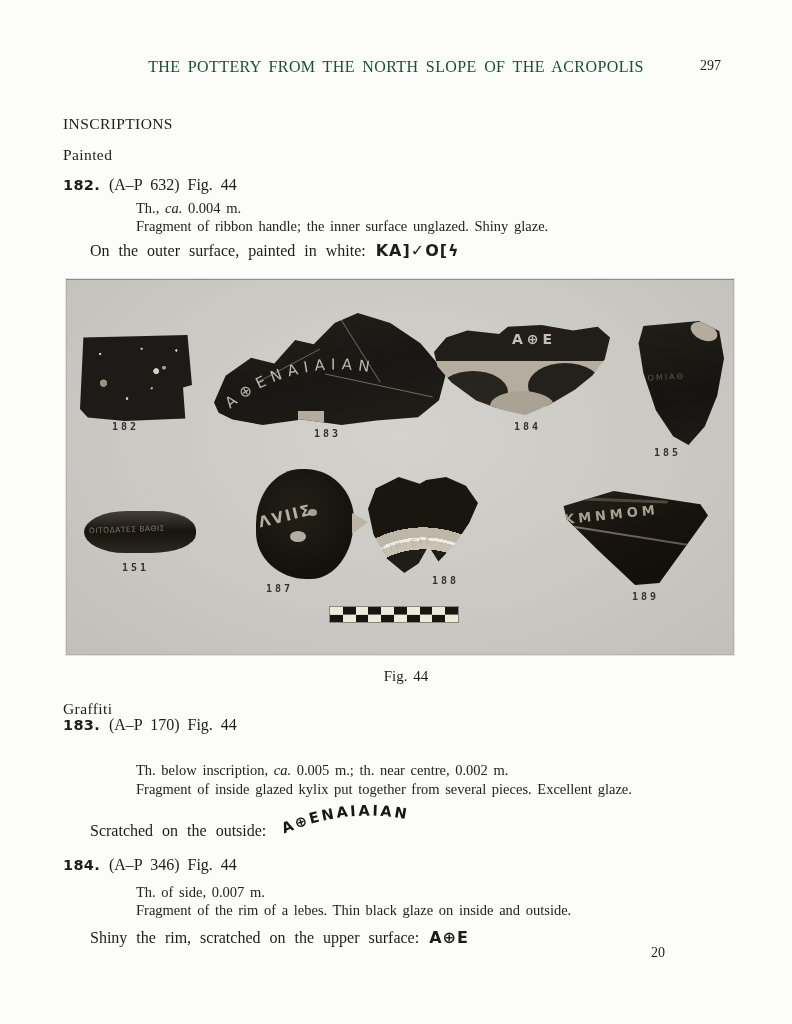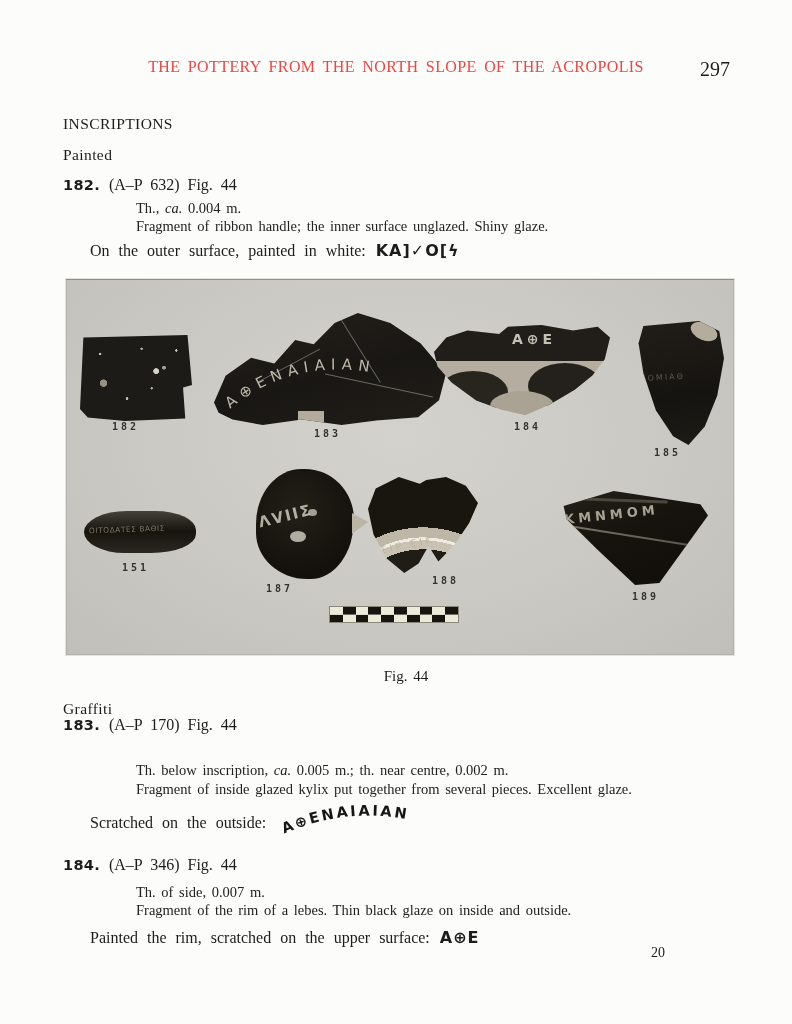--- a/index.html
+++ b/index.html
@@ -6,33 +6,33 @@
   html,body { background:#e8e8e6; }
   .page {
     position:relative; width:792px; height:1024px; margin:0 auto;
     background:#fcfcfa; color:#1c1c1c;
     font-family:"Liberation Serif","DejaVu Serif",serif;
     overflow:hidden;
   }
   .abs { position:absolute; }
   .running-title {
     left:0; right:0; top:58px; text-align:center;
-    font-size:16px; letter-spacing:0.4px; word-spacing:3px; color:#ef4444;
-  }
-  .pagenum-top { left:700px; top:58px; font-size:20px; }
+    font-size:16px; letter-spacing:0.4px; word-spacing:3px; color:#14532d;
+  }
+  .pagenum-top { left:700px; top:58px; font-size:14px; }
   .section-head { left:63px; font-size:15.5px; letter-spacing:0.4px; }
   .entry-head { left:63px; font-size:16px; }
   .entry-num {
     font-family:"DejaVu Sans","Liberation Sans",sans-serif;
     font-weight:700; font-size:14.5px; margin-right:9px; letter-spacing:0.3px;
   }
   .entry-ref { word-spacing:4px; }
   .detail { left:136px; font-size:14.5px; word-spacing:2px; color:#222; }
   .ital { font-style:italic; }
-  .lead { left:90px; font-size:16px; word-spacing:5px; display:flex; align-items:center; }
+  .lead { left:90px; font-size:16px; word-spacing:5px; display:flex; align-items:flex-end; }
   .inscr {
     font-family:"DejaVu Sans","Liberation Sans",sans-serif;
     font-weight:700; font-size:16px; letter-spacing:1px; word-spacing:0;
     margin-left:10px;
   }
   .arc-svg { width:185px; height:46px; margin-left:12px; align-self:center; margin-top:-12px; }
   .arc-text {
     font-family:"DejaVu Sans","Liberation Sans",sans-serif;
     font-weight:700; font-size:15px; letter-spacing:2.5px; fill:#161616;
   }
@@ -273,19 +273,19 @@
       <text class="arc-text"><textPath href="#leadArc183">Α⊕ΕΝΑΙΑΙΑΝ</textPath></text>
     </svg>
   </div>
 
   <div class="abs entry-head" style="top:856px">
     <span class="entry-num">184.</span><span class="entry-ref">(A–P 346) Fig. 44</span>
   </div>
   <div class="abs detail" style="top:884px">Th. of side, 0.007 m.</div>
   <div class="abs detail" style="top:902px">Fragment of the rim of a lebes. Thin black glaze on inside and outside.</div>
   <div class="abs lead" style="top:928px">
-    <span>Painted the rim, scratched on the upper surface:</span>
+    <span>Shiny the rim, scratched on the upper surface:</span>
     <span class="inscr">Α⊕Ε</span>
   </div>
 
   <div class="abs pagenum-bottom">20</div>
 
 </div>
 
 </body></html>

